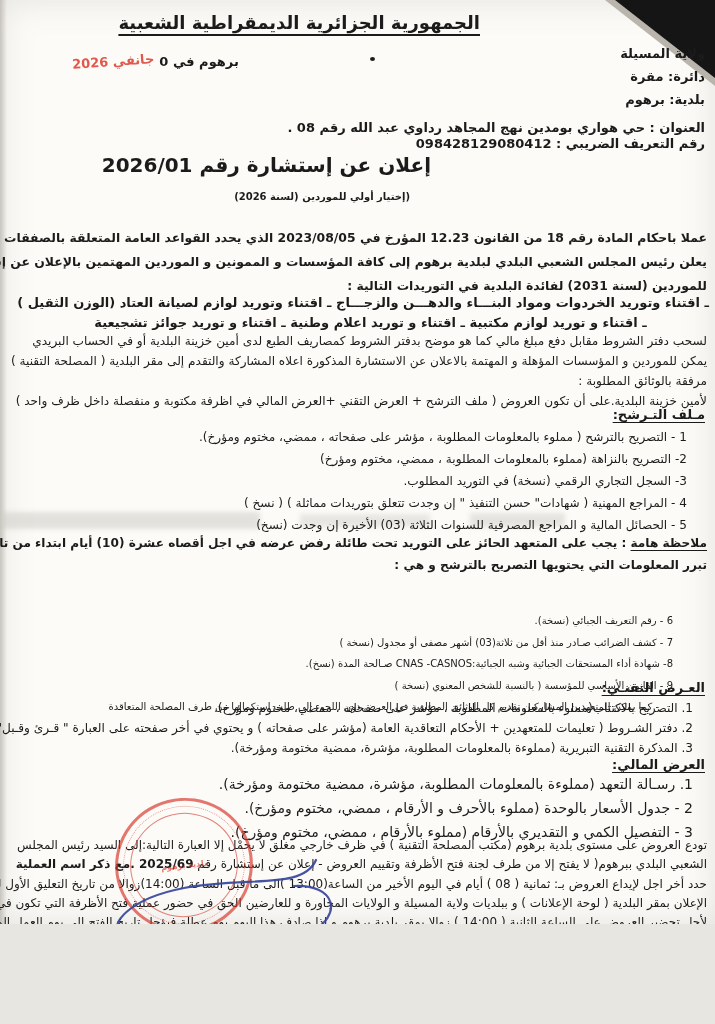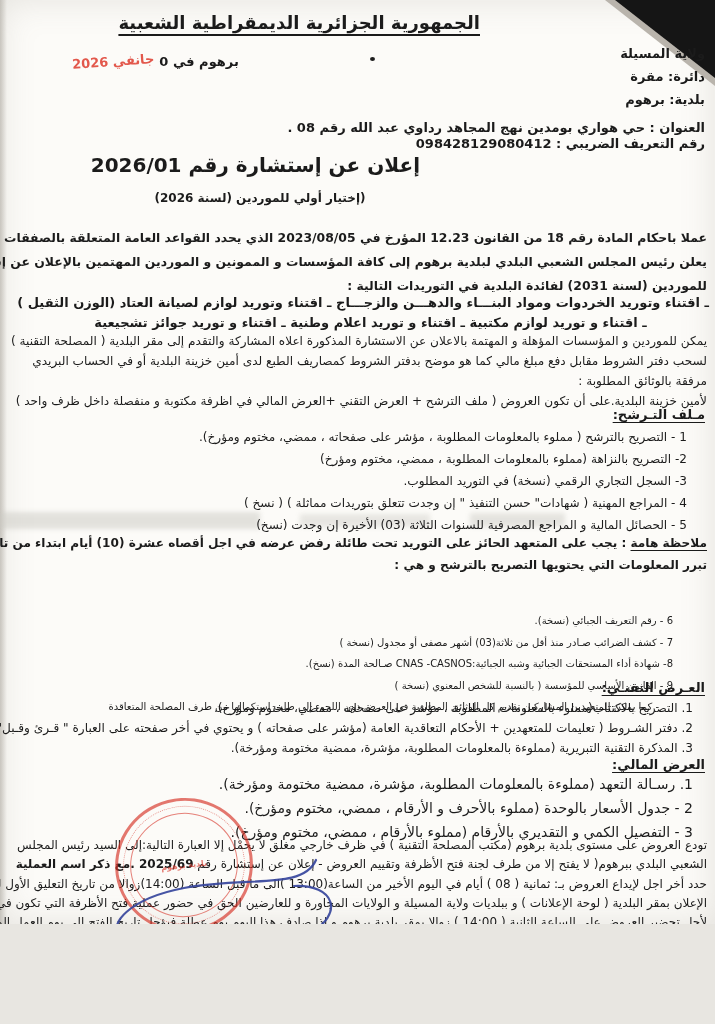--- a/index.html
+++ b/index.html
@@ -18,22 +18,22 @@
     text-decoration-thickness:2px;text-underline-offset:5px;}
   .dot{top:57px;left:370px;width:5px;height:4px;border-radius:50%;background:#1d1d1d;}
   .meta{top:42px;right:10px;font-size:13px;font-weight:bold;line-height:23px;text-align:right;}
   .addr{top:112px;right:10px;font-size:13px;font-weight:bold;margin-top:8px;}
   .tax{top:136px;right:10px;font-size:13px;font-weight:bold;}
   
   .datestamp{top:54px;left:72px;display:flex;flex-direction:row;align-items:center;gap:5px;}
   .ds-red{color:#e0473a;font-weight:bold;font-size:13px;transform:rotate(-4deg);letter-spacing:1px;opacity:.9;}
   .ds-black{font-weight:bold;font-size:13px;}
   
-  .a-title{top:153px;left:100px;width:320px;text-align:center;font-size:20px;font-weight:bold;}
-  .a-sub{top:191px;left:110px;width:300px;text-align:center;font-size:12px;font-weight:bold;}
+  .a-title{top:153px;left:111px;width:320px;text-align:center;font-size:20px;font-weight:bold;}
+  .a-sub{top:191px;left:110px;width:300px;text-align:right;font-size:10px;font-weight:bold;}
   
   .intro{top:226px;right:8px;left:6px;font-size:12.4px;font-weight:600;line-height:24px;text-align:right;}
   .supplies{top:293px;right:6px;left:6px;text-align:center;font-size:13px;font-weight:bold;line-height:20px;padding-left:26px;}
   .partic{top:331px;right:8px;left:6px;font-size:12.1px;line-height:20px;text-align:right;}
   .h-u{font-size:13px;font-weight:bold;text-decoration:underline;text-underline-offset:3px;}
   .cand-h{top:407px;right:10px;}
   .cand{top:426px;right:28px;left:4px;font-size:12.1px;line-height:22px;text-align:right;}
   .note{top:532px;right:8px;left:4px;font-size:12.1px;font-weight:bold;line-height:22px;text-align:right;}
   .note-label{text-decoration:underline;text-underline-offset:3px;}
   .docs{top:574px;right:42px;left:4px;font-size:10px;line-height:21.5px;text-align:right;margin-top:36px;}
@@ -101,22 +101,22 @@
     <div class="ln">يعلن رئيس المجلس الشعبي البلدي لبلدية برهوم إلى كافة المؤسسات و الممونين و الموردين المهتمين بالإعلان عن إستشارة لاختيار أولي</div>
     <div class="ln">للموردين  (لسنة 2031) لفائدة البلدية في التوريدات التالية :</div>
   </div>
 
   <div class="abs supplies">
     <div class="ln">ـ اقتناء وتوريد الخردوات ومواد البنـــاء والدهـــن والزجـــاج ـ اقتناء وتوريد لوازم لصيانة العتاد (الوزن الثقيل )</div>
     <div class="ln">ـ اقتناء و توريد لوازم مكتبية ـ اقتناء و توريد اعلام وطنية ـ اقتناء و توريد جوائز تشجيعية</div>
   </div>
 
   <div class="abs partic">
+    <div class="ln">لسحب دفتر الشروط مقابل دفع مبلغ مالي كما هو موضح بدفتر الشروط كمصاريف الطبع لدى أمين خزينة البلدية أو في الحساب البريدي</div>
     <div class="ln">يمكن للموردين و المؤسسات المؤهلة و المهتمة بالاعلان عن الاستشارة المذكورة اعلاه المشاركة والتقدم إلى مقر البلدية ( المصلحة التقنية )</div>
-    <div class="ln">لسحب دفتر الشروط مقابل دفع مبلغ مالي كما هو موضح بدفتر الشروط كمصاريف الطبع لدى أمين خزينة البلدية أو في الحساب البريدي</div>
     <div class="ln">مرفقة بالوثائق المطلوبة :</div>
     <div class="ln">لأمين خزينة البلدية.على أن تكون العروض ( ملف الترشح + العرض التقني +العرض المالي في اظرفة مكتوبة و منفصلة داخل ظرف واحد )</div>
   </div>
 
   <div class="abs cand-h h-u ln">مـلف التـرشح:</div>
   <div class="abs cand">
     <div class="ln">1 - التصريح بالترشح ( مملوء بالمعلومات المطلوبة ، مؤشر على صفحاته ، ممضي، مختوم ومؤرخ).</div>
     <div class="ln">2- التصريح بالنزاهة (مملوء بالمعلومات المطلوبة ، ممضي، مختوم ومؤرخ)</div>
     <div class="ln">3- السجل التجاري الرقمي (نسخة) في التوريد المطلوب.</div>
     <div class="ln">4 - المراجع المهنية ( شهادات" حسن التنفيذ " إن وجدت تتعلق بتوريدات مماثلة ) ( نسخ )</div>

